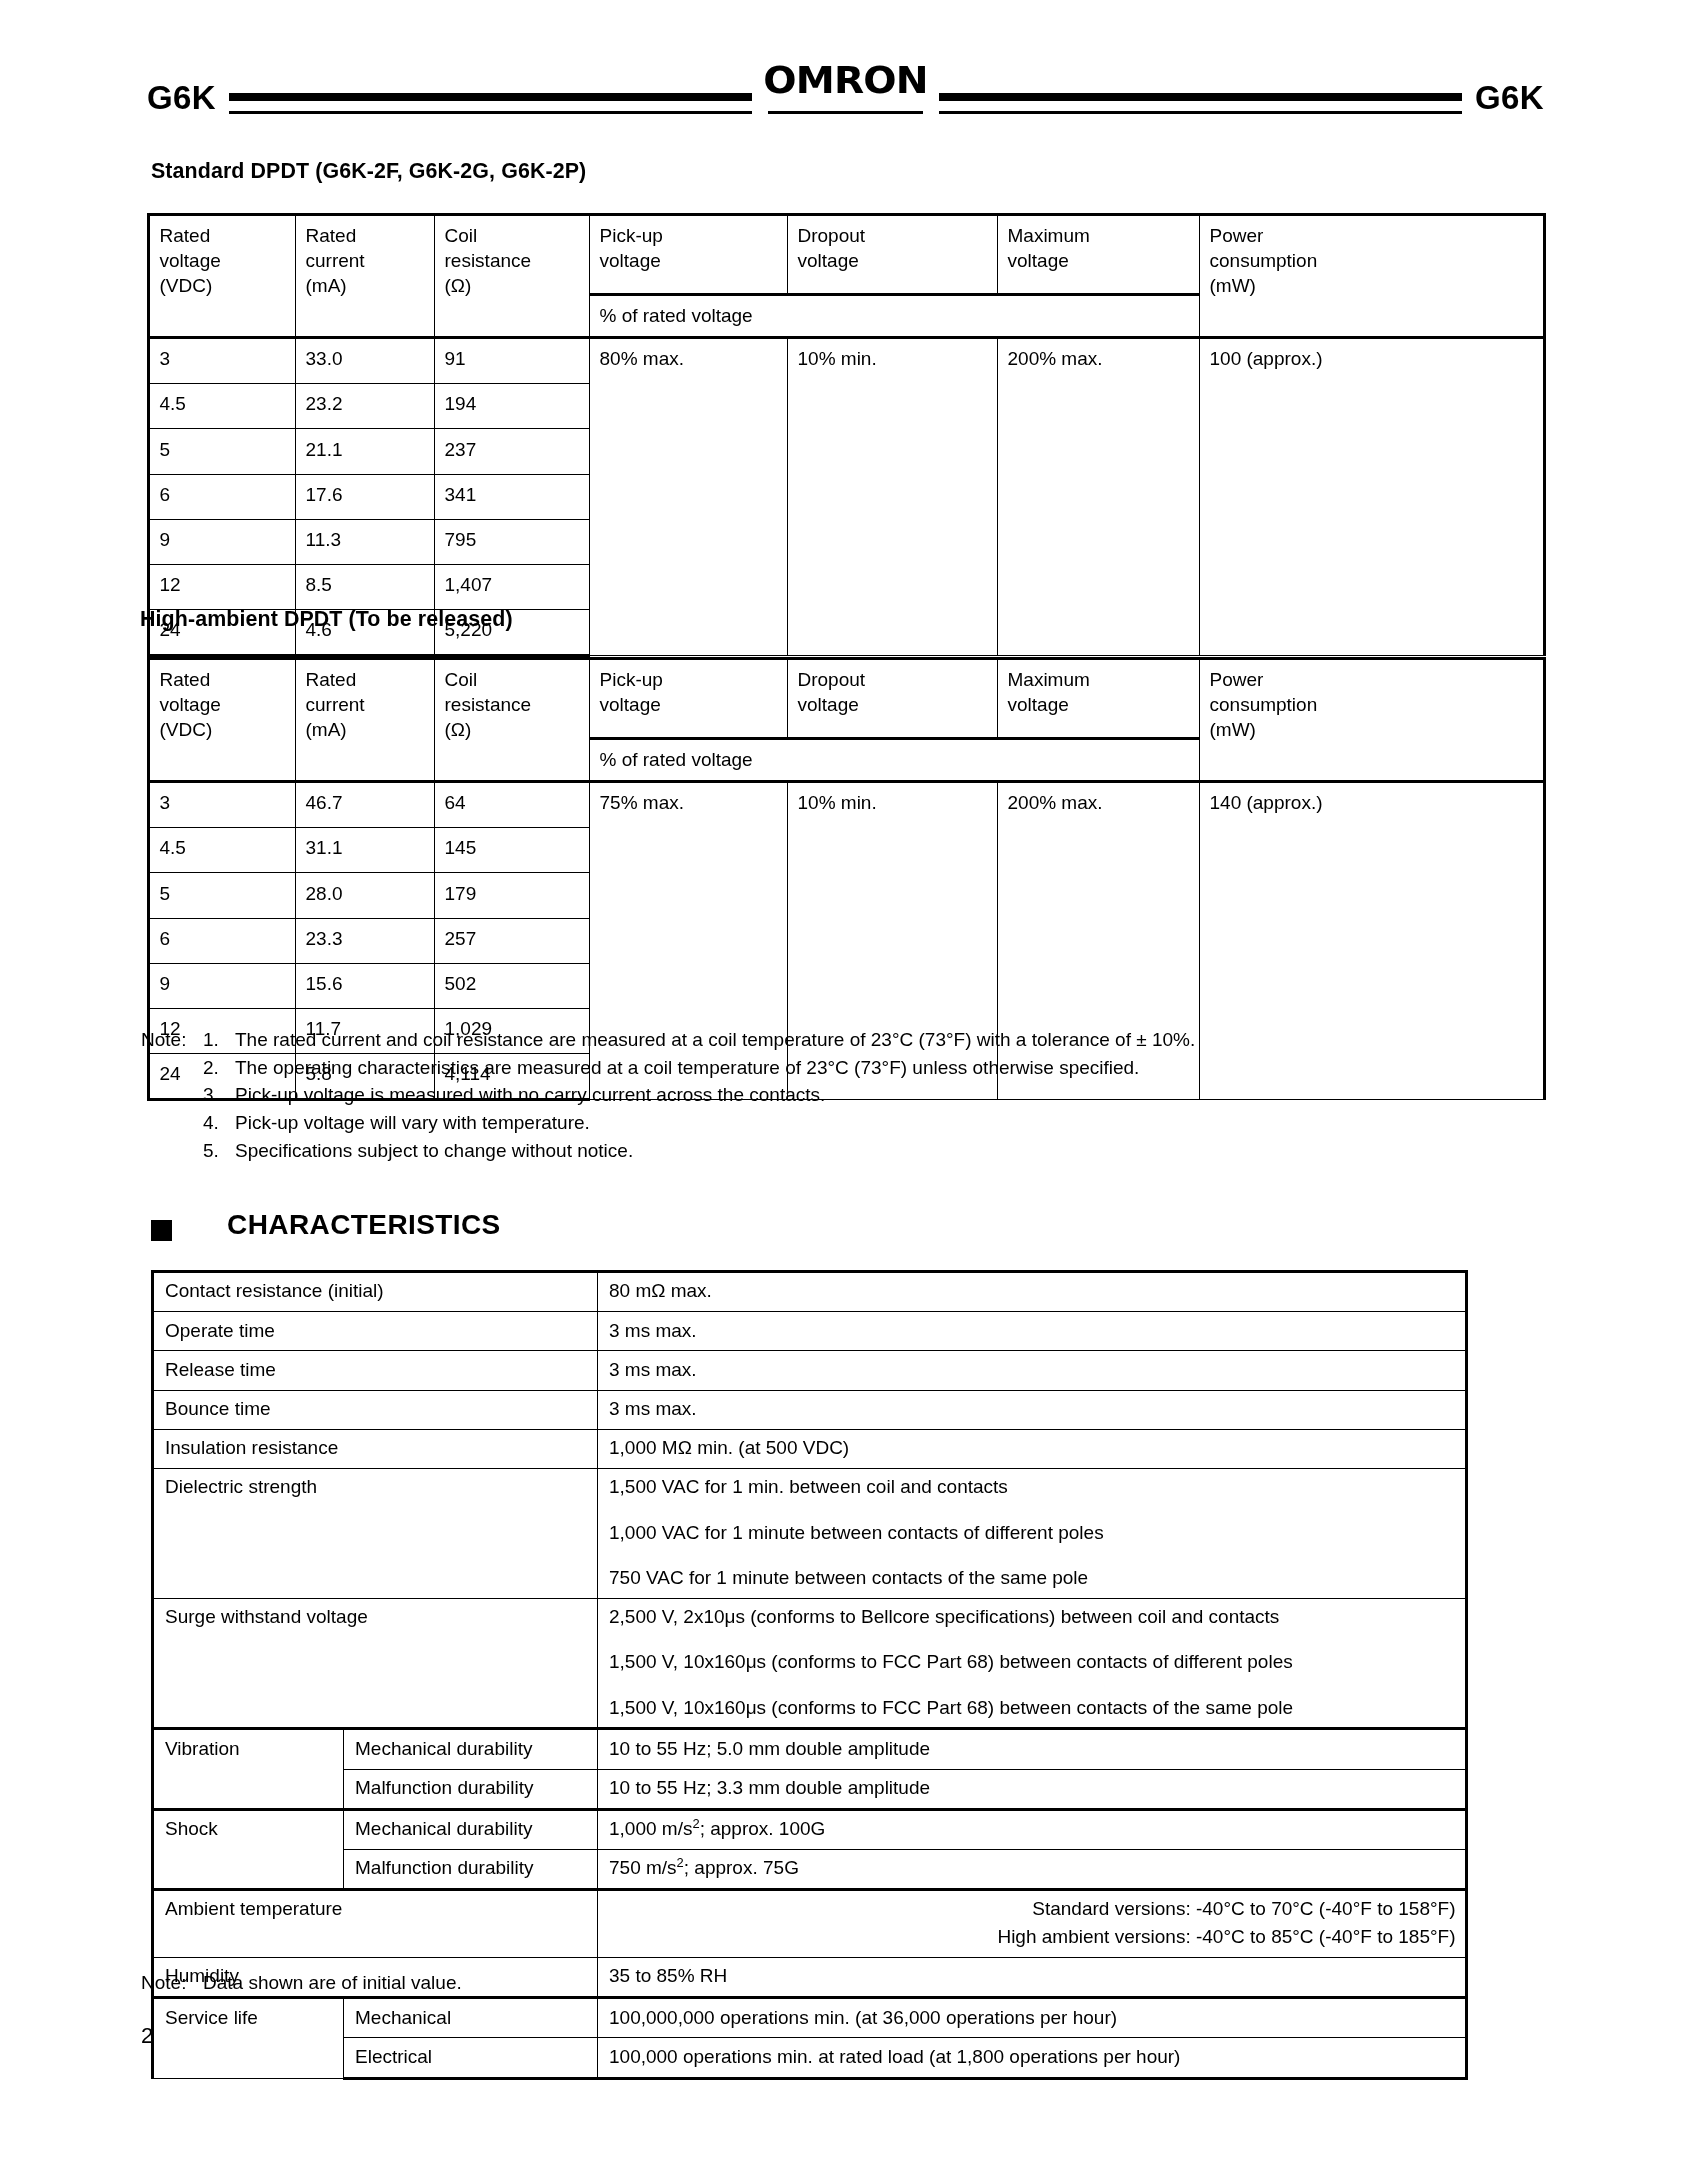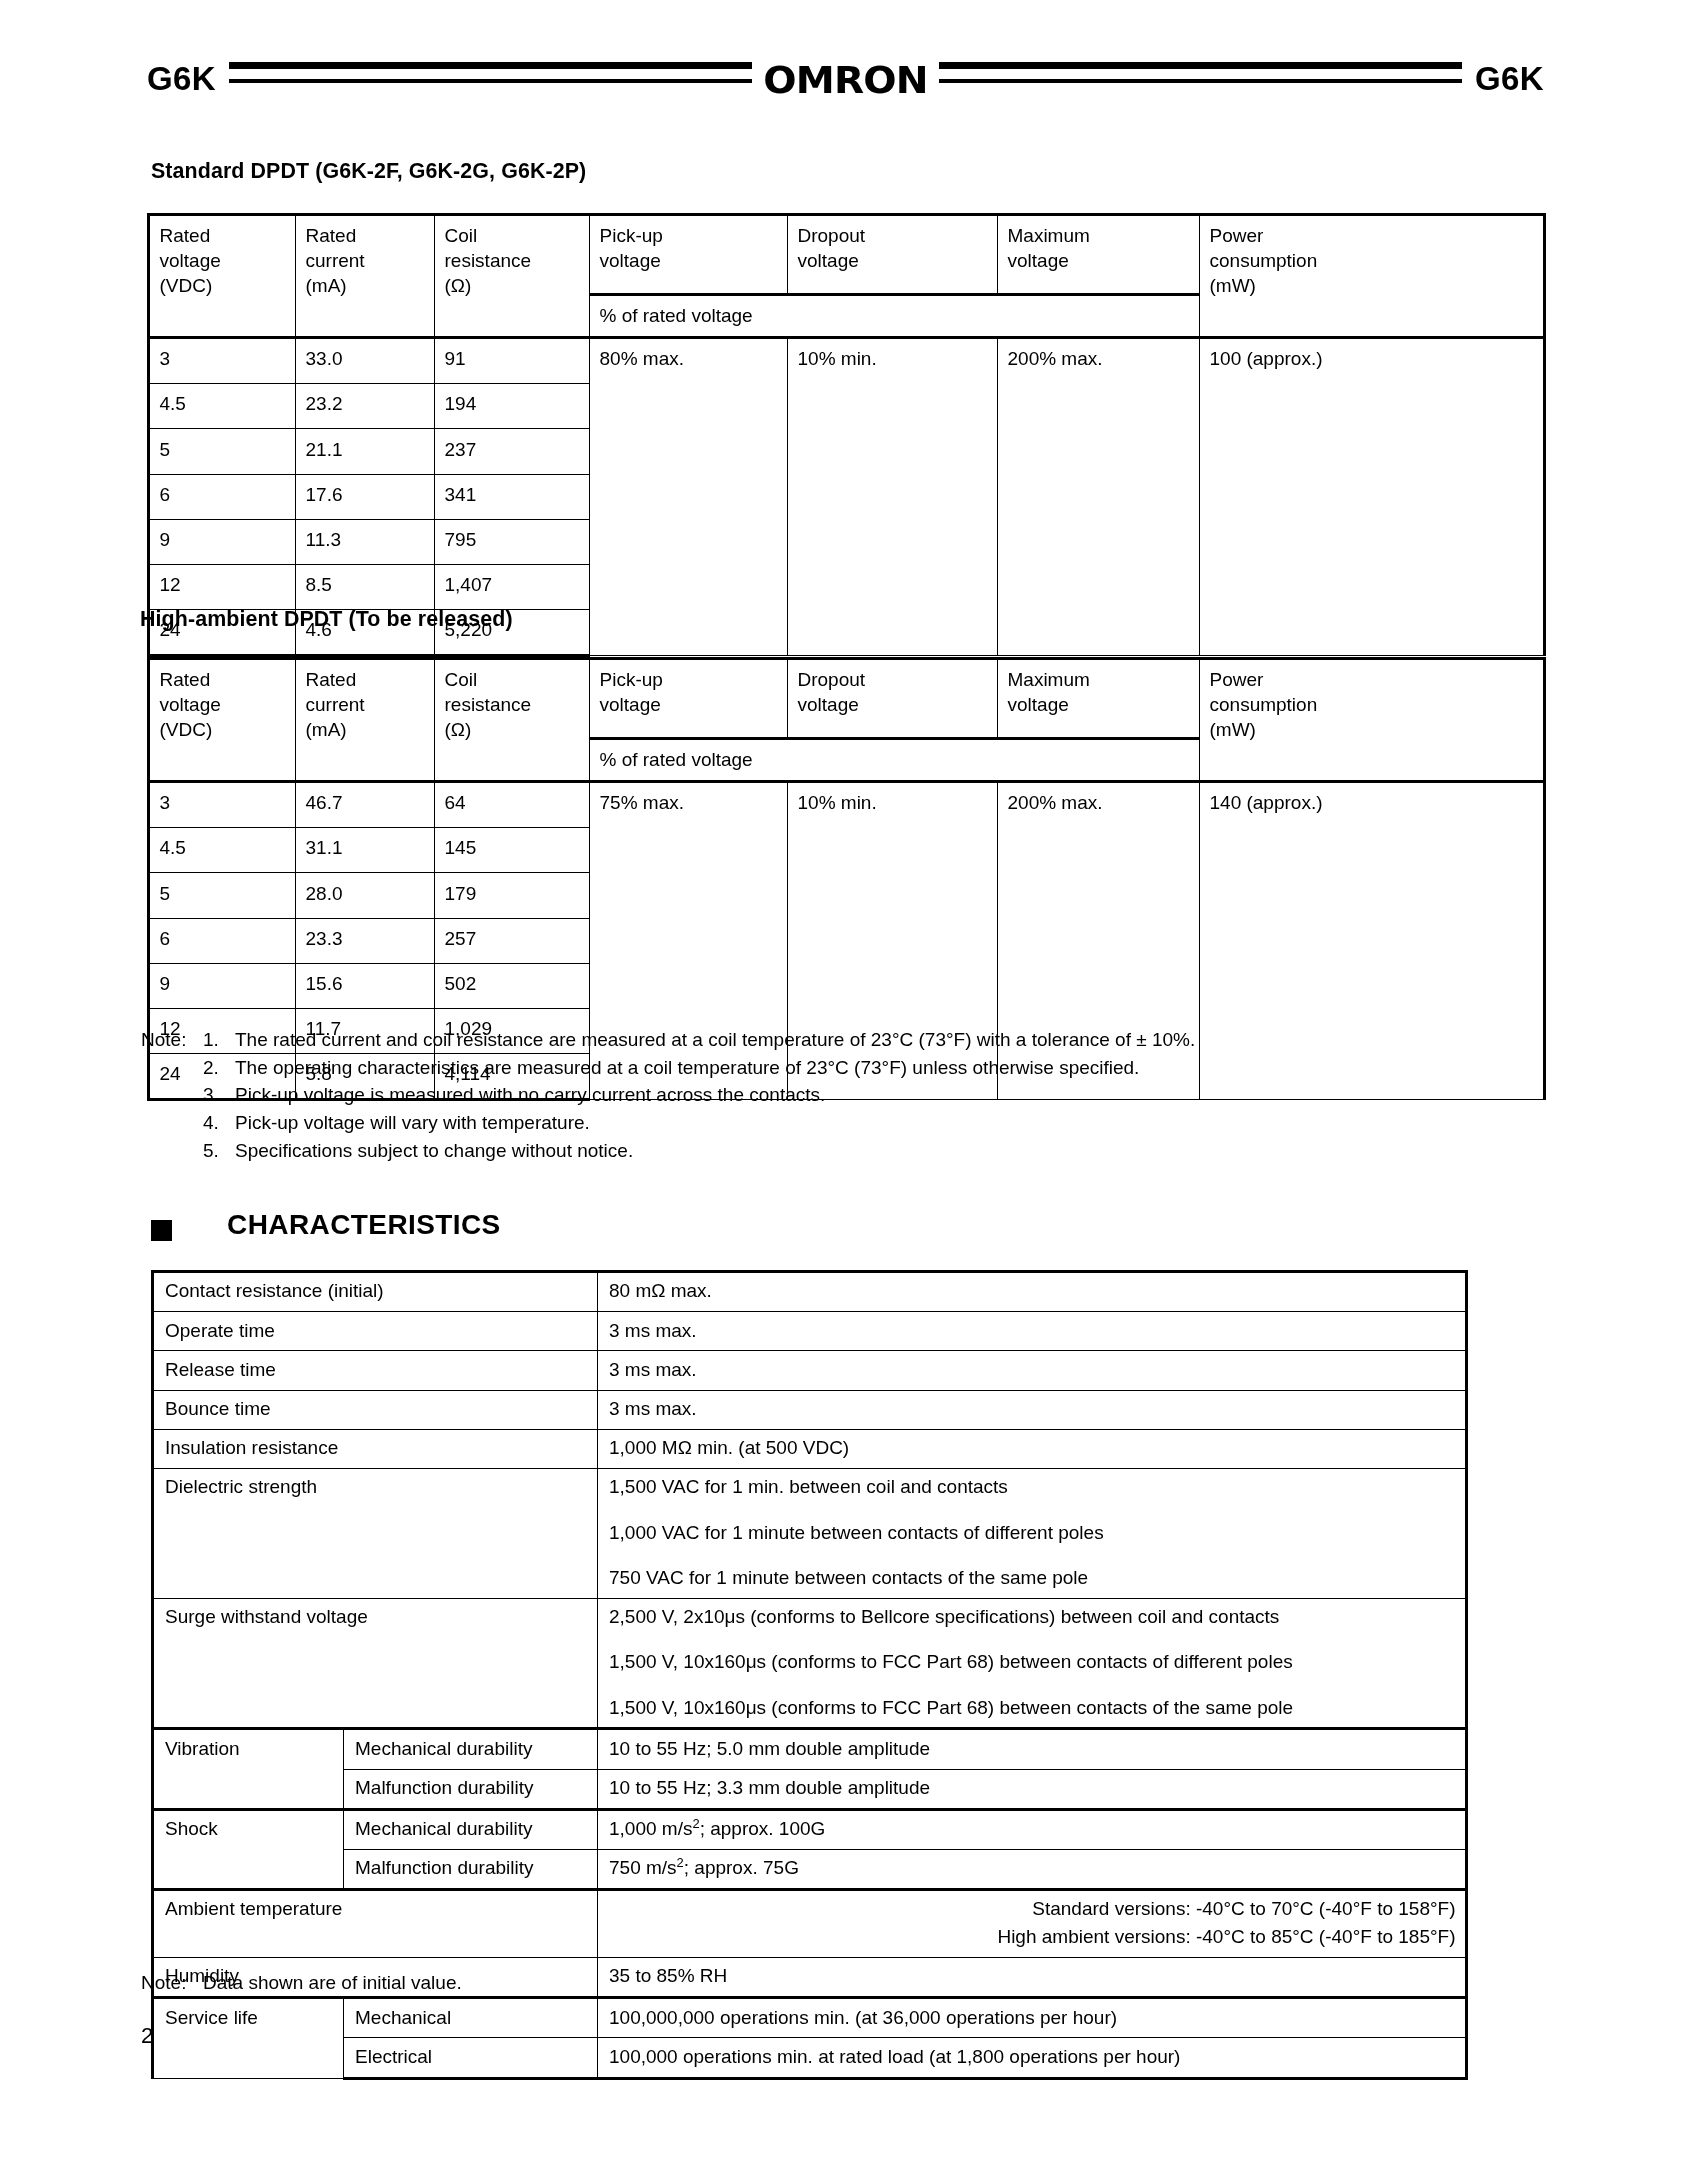--- a/index.html
+++ b/index.html
@@ -20,25 +20,25 @@
     position: absolute;
     left: 0; top: 0;
     width: 1687px;
     height: 2183px;
   }
 
   
   .header {
     position: absolute;
     left: 147px;
-    top: 62px;
+    top: 50px;
     width: 1397px;
     height: 64px;
     display: flex;
-    align-items: flex-start;
+    align-items: flex-end;
   }
   .header-code {
     font-size: 33px;
     font-weight: bold;
     letter-spacing: 0.4px;
     white-space: nowrap;
     line-height: 1;
   }
   .rule-group {
     flex: 1 1 auto;
@@ -51,20 +51,21 @@
     height: 7.1px;
     background: #000;
   }
   .rule-thin {
     height: 3.2px;
     background: #000;
     margin-top: 10.3px;
   }
   .omron-wrap {
     display: flex;
+    flex-direction: column;
     align-items: center;
     justify-content: center;
     padding: 0 3.2px;
   }
   .omron-logo {
     font-size: 37px;
     font-weight: bold;
     letter-spacing: -0.8px;
     line-height: 1;
     margin-bottom: 1.6px;

